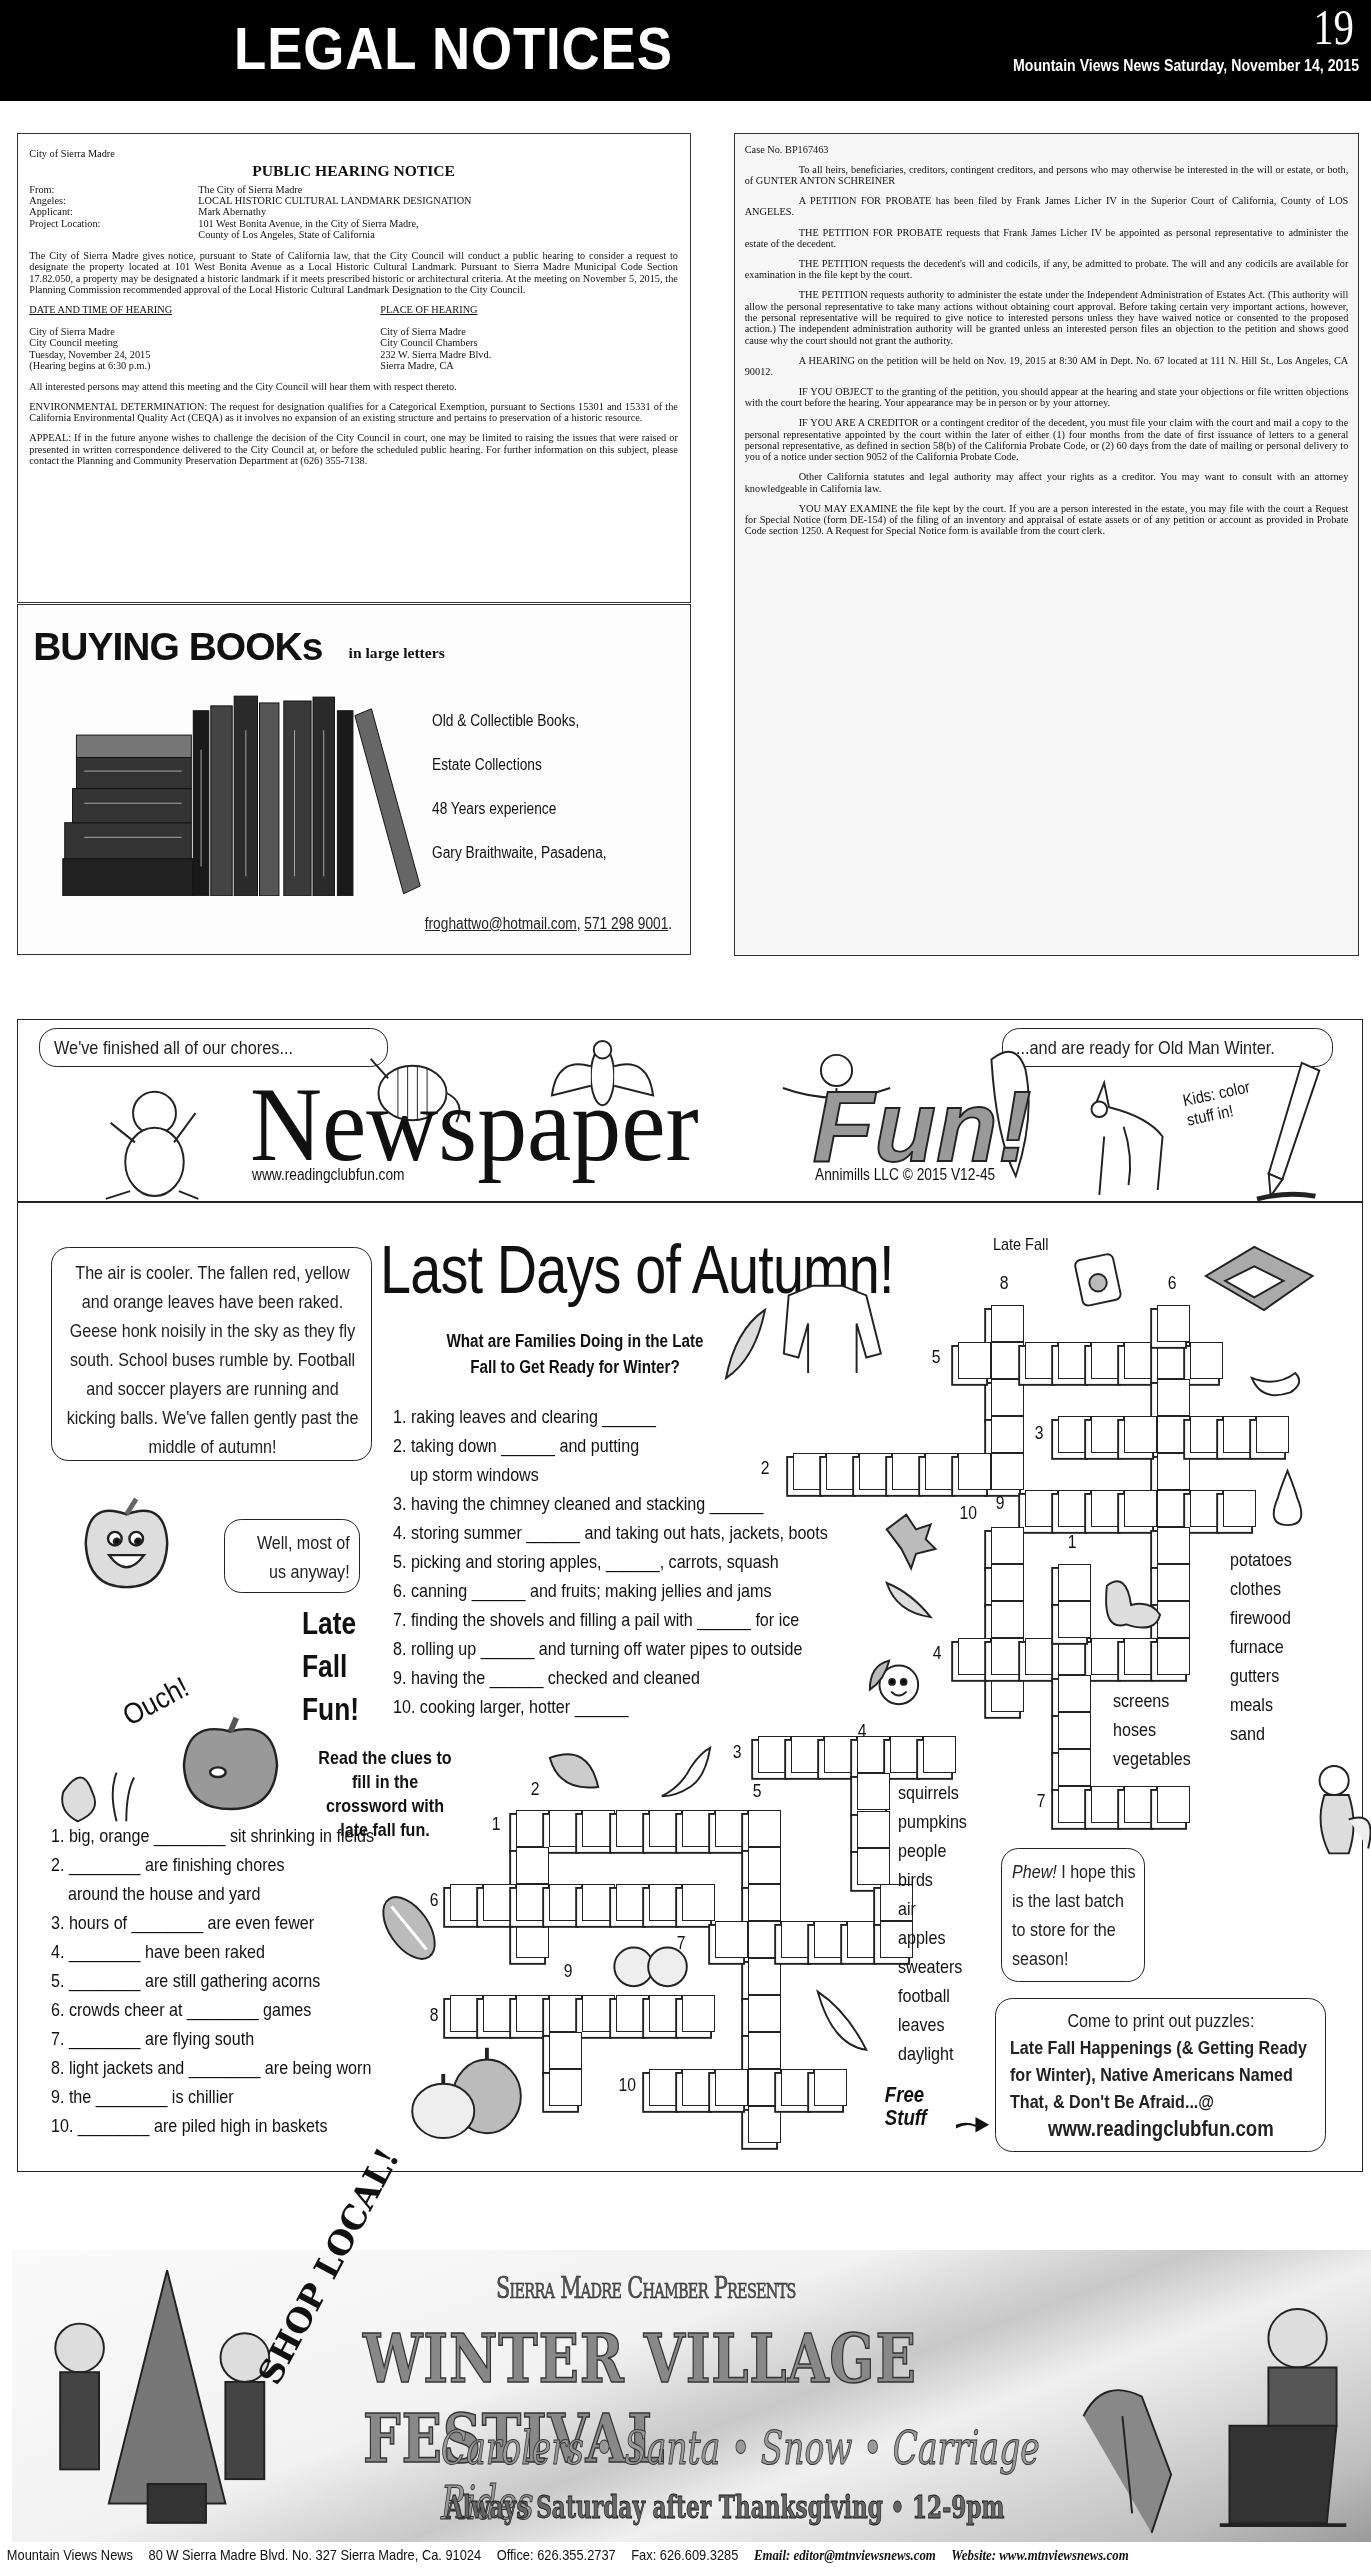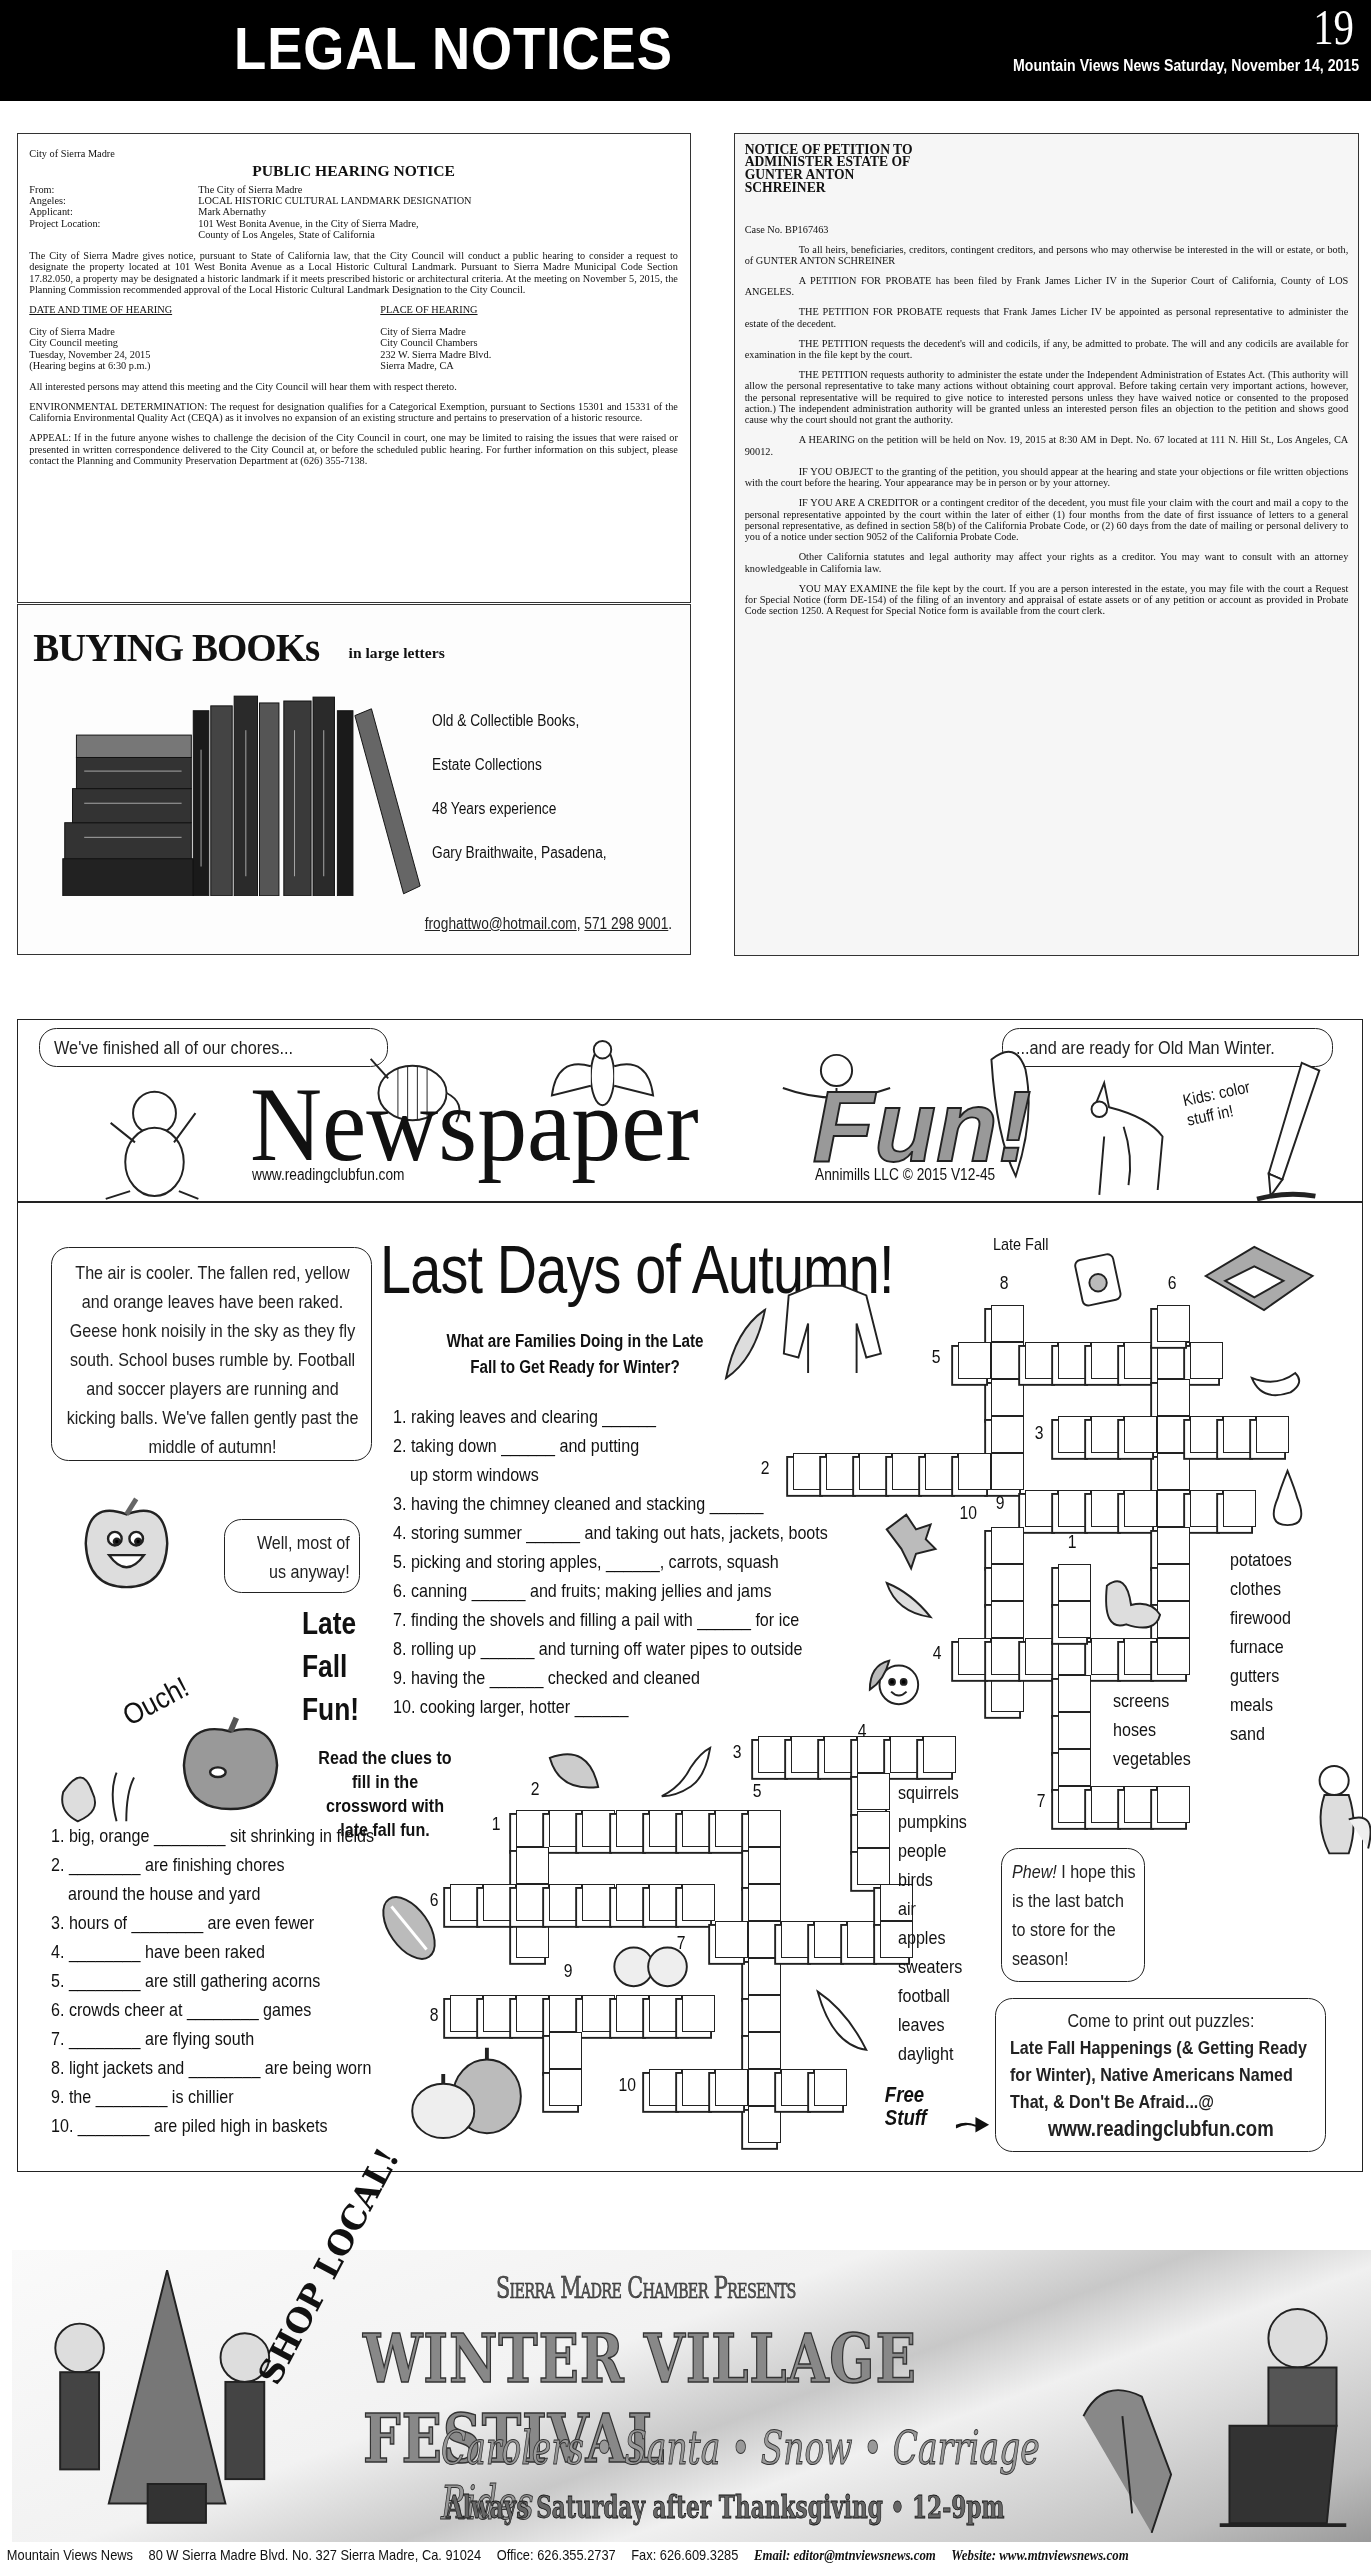--- a/index.html
+++ b/index.html
@@ -13,21 +13,21 @@
 
 .box{border:1.9px solid #333;background:#fff}
 .notice{font-size:10.3px;line-height:11.3px}
 .notice p{margin-bottom:8.8px;text-align:justify}
 #ph{left:16.6px;top:133px;width:674px;height:470px;padding:13.6px 11.7px}
 #ph h2{text-align:center;font-size:15.6px;font-weight:700;margin:5.8px 0 7.8px}
 .kv{display:grid;grid-template-columns:169px 1fr;margin-bottom:9.7px}
 .cols2{display:grid;grid-template-columns:351px 1fr;margin-bottom:9.7px}
 .u{text-decoration:underline}
 #books{left:16.6px;top:604px;width:674px;height:351px;background:#fdfdfd}
-#books .h1{position:absolute;left:15.6px;top:19.5px;font-family:Liberation Serif, serif;font-weight:900;font-size:39px;letter-spacing:-1px}
+#books .h1{position:absolute;left:15.6px;top:19.5px;font-family:Liberation Sans, sans-serif;font-weight:900;font-size:39px;letter-spacing:-1px}
 #books .h1s{position:absolute;left:331px;top:39px;font-family:Liberation Serif, serif;font-weight:700;font-size:15.6px}
 #books .lines{position:absolute;left:414px;top:107px;font-family:"Liberation Sans",sans-serif;font-size:15.6px;transform:scaleX(0.88);transform-origin:left}
 #books .lines div{height:44px}
 #books .contact{position:absolute;right:17.5px;top:310px;font-family:"Liberation Sans",sans-serif;font-size:15.6px;transform:scaleX(0.88);transform-origin:right}
 #books .contact a{color:#222;text-decoration:underline}
 .bookrow{position:absolute;left:37px;top:86px;width:370px;height:205px}
 #pet{left:734px;top:133px;width:625px;height:823px;padding:9.7px 9.7px;background:#f6f6f6}
 #pet h2{font-size:13.6px;line-height:12.7px;font-weight:700;margin-bottom:29px}
 #pet .ind{text-indent:54px}
 #pet .sig{text-align:right;line-height:11.7px}
@@ -130,26 +130,20 @@
     <div>Estate Collections</div>
     <div>48 Years experience</div>
     <div>Gary Braithwaite, Pasadena,</div>
   </div>
   <div class="contact">
     <a>froghattwo@hotmail.com</a>, <a>571 298 9001</a>.
   </div>
 </div>
 
 <div id="pet" class="abs box notice">
-  <h2>
-    <div>NOTICE OF PETITION TO</div>
-    <div>ADMINISTER ESTATE OF</div>
-    <div>GUNTER ANTON</div>
-    <div>SCHREINER</div>
-  </h2>
   <p>Case No. BP167463</p>
   <p class="ind">To all heirs, beneficiaries, creditors, contingent creditors, and persons who may otherwise be interested in the will or estate, or both, of GUNTER ANTON SCHREINER</p>
   <p class="ind">A PETITION FOR PROBATE has been filed by Frank James Licher IV in the Superior Court of California, County of LOS ANGELES.</p>
   <p class="ind">THE PETITION FOR PROBATE requests that Frank James Licher IV be appointed as personal representative to administer the estate of the decedent.</p>
   <p class="ind">THE PETITION requests the decedent's will and codicils, if any, be admitted to probate. The will and any codicils are available for examination in the file kept by the court.</p>
   <p class="ind">THE PETITION requests authority to administer the estate under the Independent Administration of Estates Act. (This authority will allow the personal representative to take many actions without obtaining court approval. Before taking certain very important actions, however, the personal representative will be required to give notice to interested persons unless they have waived notice or consented to the proposed action.) The independent administration authority will be granted unless an interested person files an objection to the petition and shows good cause why the court should not grant the authority.</p>
   <p class="ind">A HEARING on the petition will be held on Nov. 19, 2015 at 8:30 AM in Dept. No. 67 located at 111 N. Hill St., Los Angeles, CA 90012.</p>
   <p class="ind">IF YOU OBJECT to the granting of the petition, you should appear at the hearing and state your objections or file written objections with the court before the hearing. Your appearance may be in person or by your attorney.</p>
   <p class="ind">IF YOU ARE A CREDITOR or a contingent creditor of the decedent, you must file your claim with the court and mail a copy to the personal representative appointed by the court within the later of either (1) four months from the date of first issuance of letters to a general personal representative, as defined in section 58(b) of the California Probate Code, or (2) 60 days from the date of mailing or personal delivery to you of a notice under section 9052 of the California Probate Code.</p>
   <p class="ind">Other California statutes and legal authority may affect your rights as a creditor. You may want to consult with an attorney knowledgeable in California law.</p>

